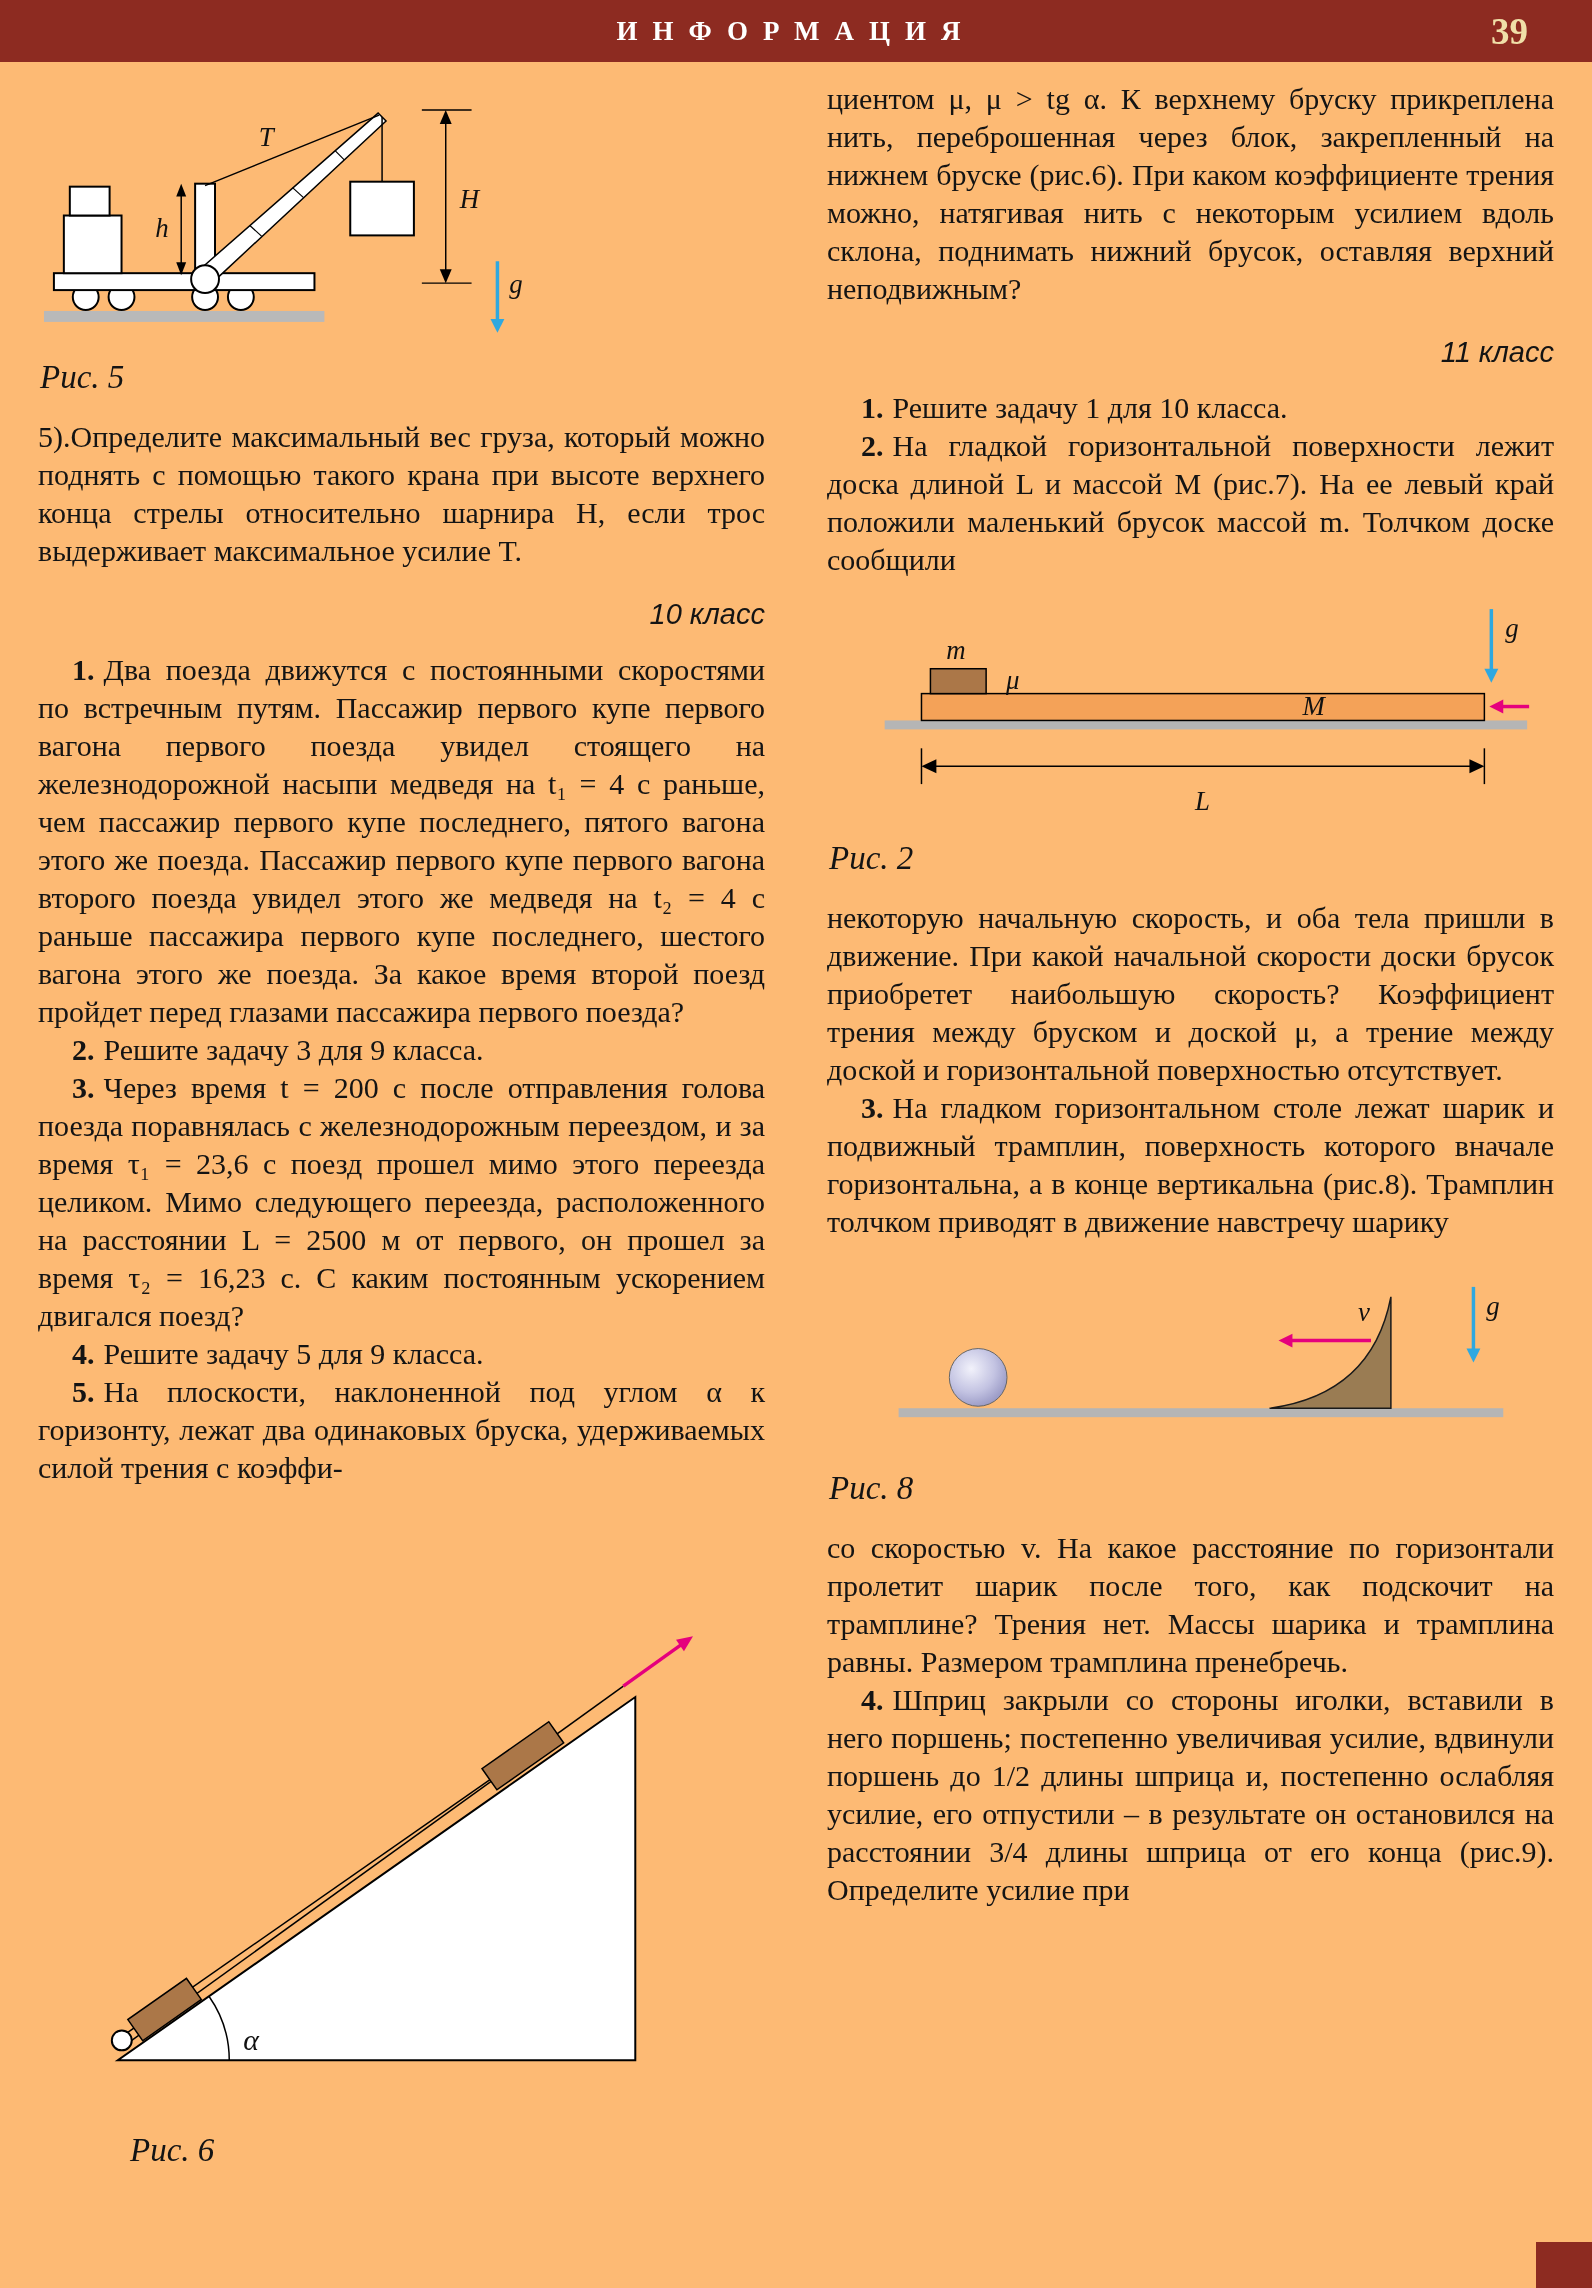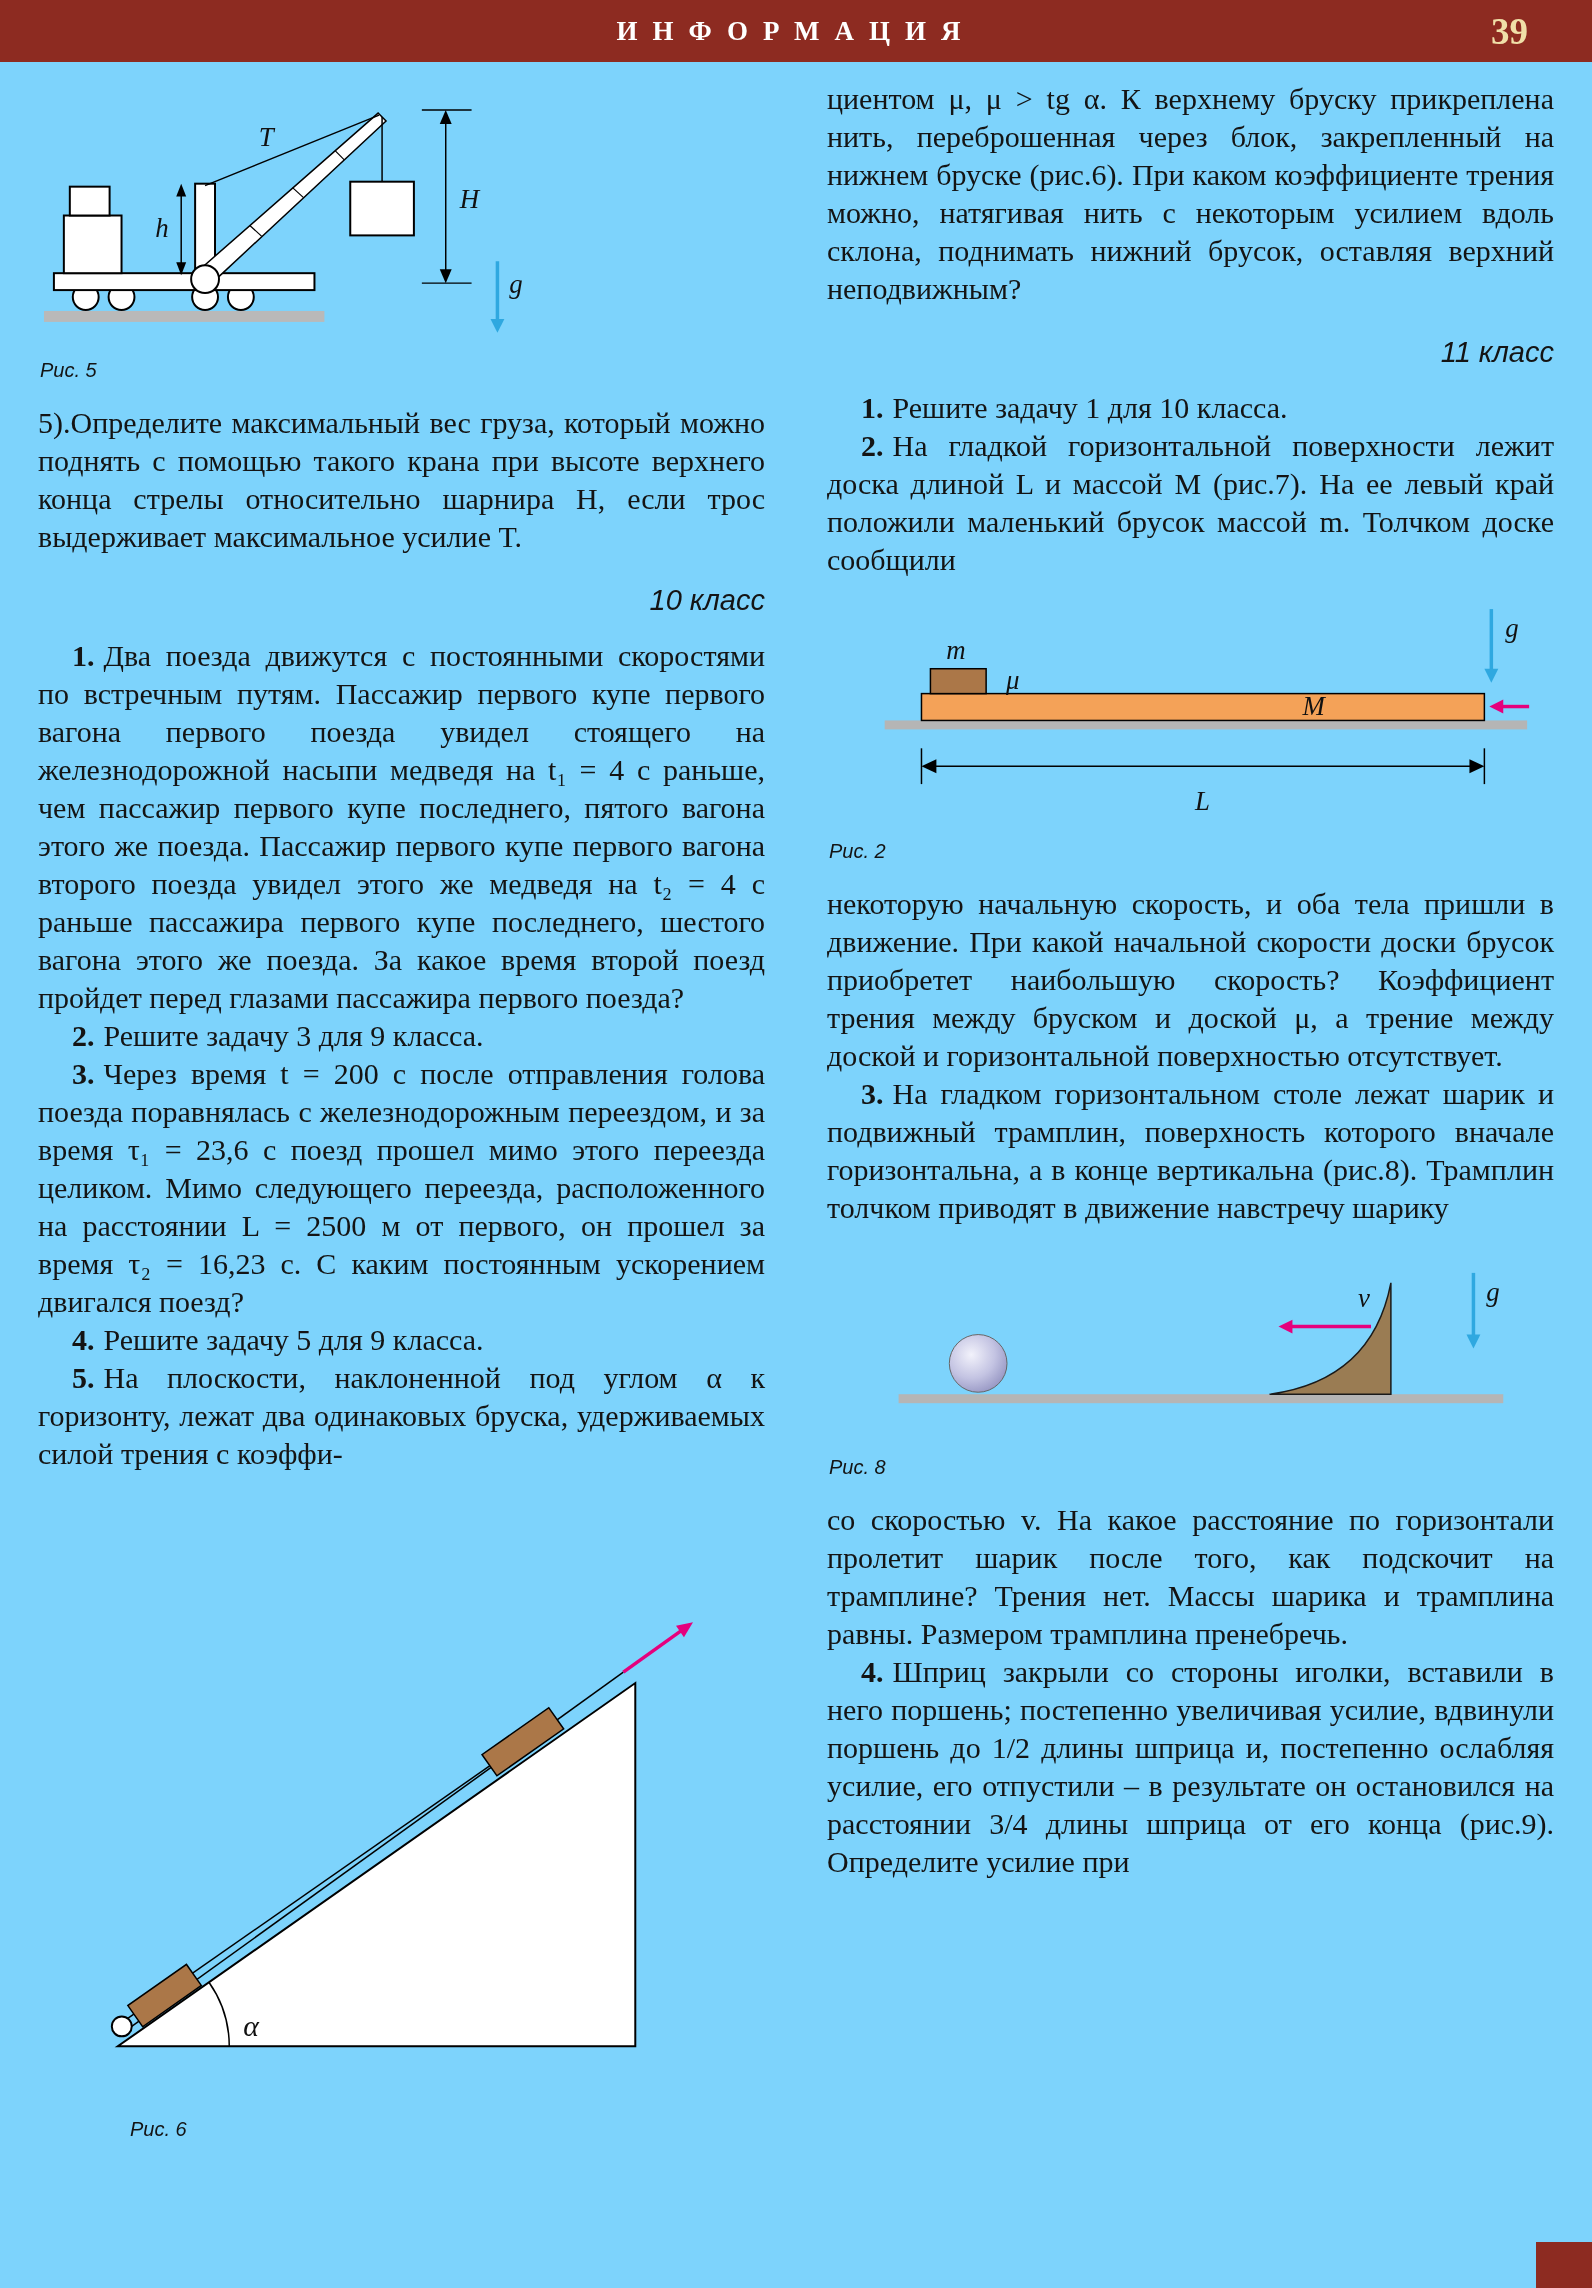--- a/index.html
+++ b/index.html
@@ -1,36 +1,36 @@
 <!DOCTYPE html>
 <html lang="ru"><head>
 <meta charset="utf-8">
 <style>
   * { margin:0; padding:0; box-sizing:border-box; }
   html,body { background:#ffffff; }
   body { font-family:"Liberation Serif", serif; color:#141414; }
-  .page { position:relative; width:1592px; height:2289px; background:#7dd3fc; overflow:hidden; }
+  .page { position:relative; width:1592px; height:2289px; background:#fdba74; overflow:hidden; }
 
   .topbar { position:absolute; top:0; left:0; width:1592px; height:62px; background:#8d2b21;
             display:flex; align-items:center; justify-content:center; }
   .header-title { color:#ffffff; font-weight:bold; font-size:27px; letter-spacing:15px; }
   .page-number { position:absolute; right:64px; top:10px; color:#f0dfa8; font-weight:bold; font-size:37px; }
 
   .columns { position:absolute; top:80px; left:38px; width:1516px; display:flex; gap:62px; }
   .col { width:727px; }
 
   p.body { font-size:30px; line-height:38px; text-align:justify; }
   p.indent { text-indent:34px; }
   .pnum { font-weight:bold; margin-right:9px; }
 
   .section-heading { text-align:right; font-family:"Liberation Sans", sans-serif; font-style:italic;
                      font-weight:normal; font-size:29px; margin:28px 0 20px 0; }
 
   .figure { margin:6px 0 4px 0; }
-  .fig-caption { font-family:Liberation Sans, sans-serif; font-style:italic; font-size:20px;
+  .fig-caption { font-family:Liberation Serif, serif; font-style:italic; font-size:33px;
                  margin:8px 0 22px 2px; }
   .cap-indent { margin-left:92px; }
 
   .svglbl { font-family:"Liberation Serif", serif; font-style:italic; font-size:27px; fill:#111; }
   .svglbl-lg { font-family:"Liberation Serif", serif; font-style:italic; font-size:30px; fill:#111; }
 
   .corner-mark { position:absolute; right:0; bottom:0; width:56px; height:47px; background:#8d2b21; }
 </style>
 </head>
 <body>

